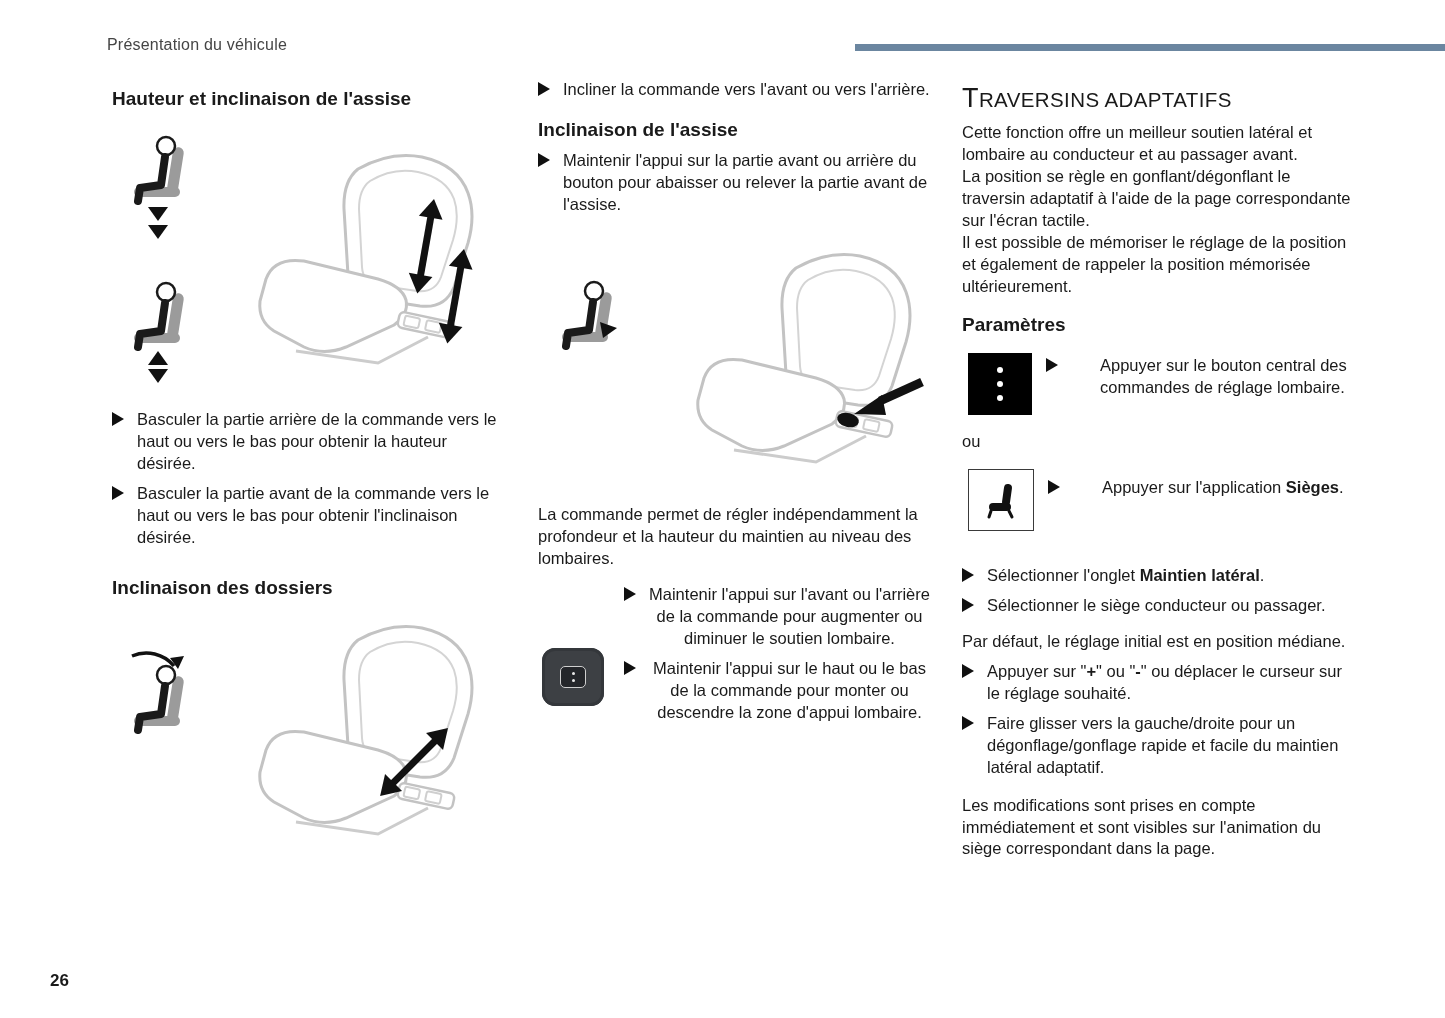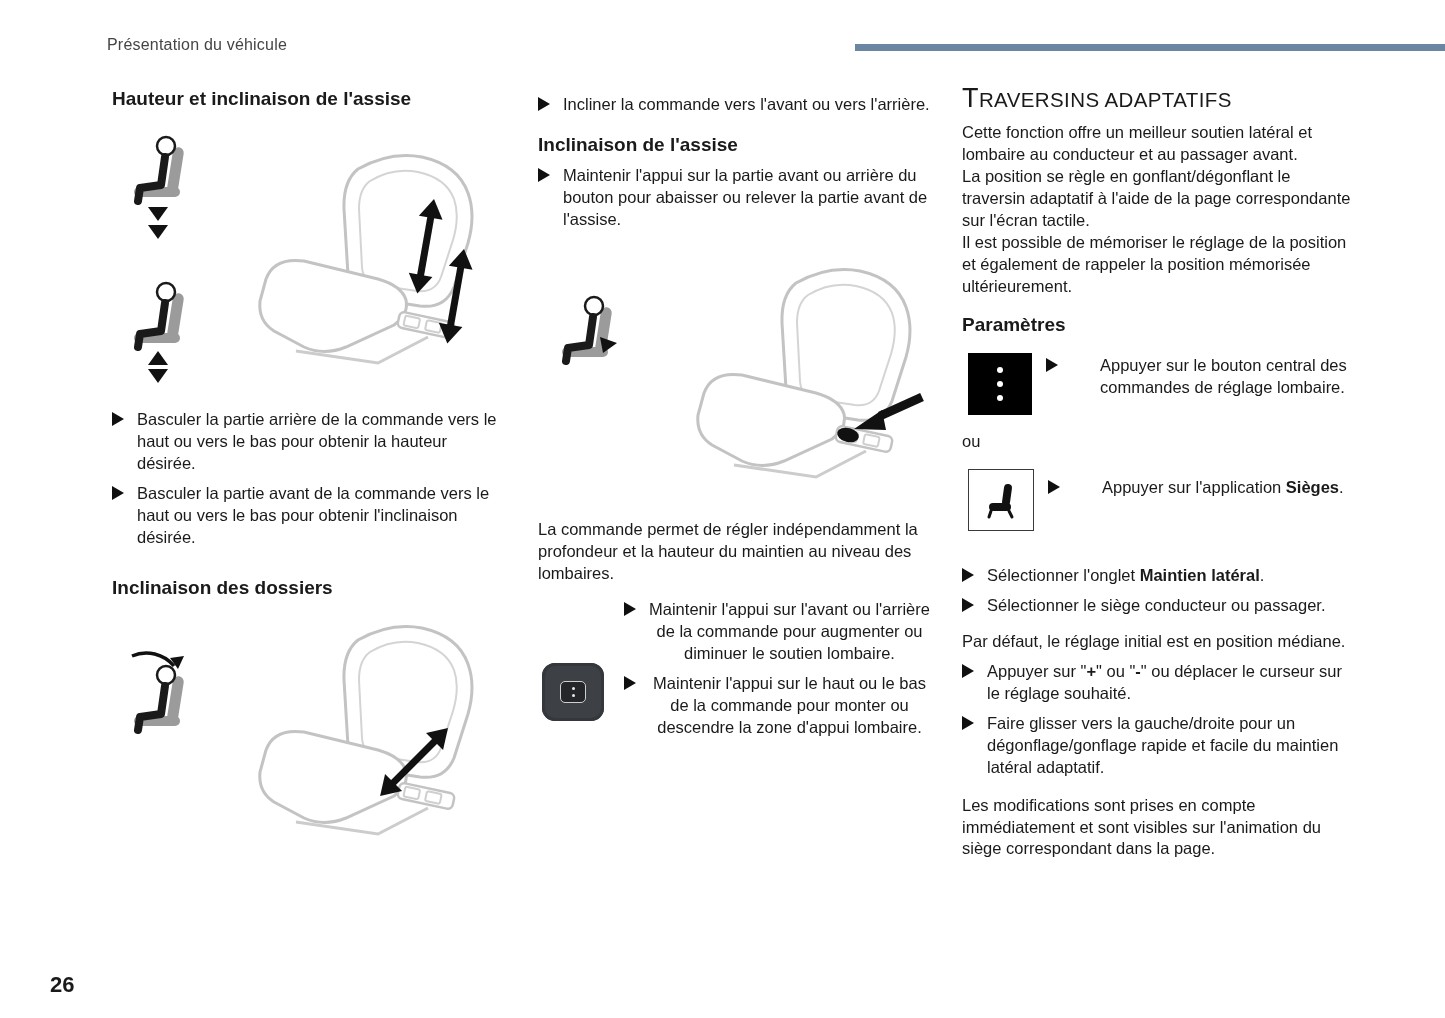--- a/index.html
+++ b/index.html
@@ -13,21 +13,21 @@
   .breadcrumb {
     position:absolute; left:107px; top:34px;
     font-size:16px; color:#454545; letter-spacing:.2px;
   }
   .topbar {
     position:absolute; left:855px; top:44px; width:590px; height:7px;
     background:#6b86a0;
   }
   .page-number {
     position:absolute; left:50px; top:970px;
-    font-size:22px; font-weight:bold;
+    font-size:17px; font-weight:bold;
   }
   .col { position:absolute; top:78px; }
   #col1 { left:112px; width:388px; }
   #col2 { left:538px; width:392px; }
   #col3 { left:962px; width:392px; }
 
   .h-sub { font-size:19px; font-weight:bold; margin-top:8px; }
   .section-title {
     font-weight:normal; font-size:20.5px; letter-spacing:.4px;
     text-transform:uppercase; margin-top:24px; line-height:1.2;
@@ -153,21 +153,21 @@
       <use href="#personseat" transform="translate(8,46)"></use>
       <path d="M20,38 A36,36 0 0 1 62,48" fill="none" stroke="#111" stroke-width="3.5"></path>
       <path d="M58,40 l14,-2 l-6,13 z" fill="#111"></path>
       <use href="#seat3d" transform="translate(118,0)"></use>
       <use href="#dblarrow" transform="translate(336,110) rotate(45)"></use>
     </svg>
   </div>
 </div>
 
 <div class="col" id="col2">
-  <div class="bullet" style="margin-top:16px">
+  <div class="bullet" style="margin-top:1px">
     <span class="tri"></span>
     <span class="bt">Incliner la commande vers l'avant ou vers l'arrière.</span>
   </div>
 
   <div class="h-sub mt16">Inclinaison de l'assise</div>
 
   <div class="bullet mt8">
     <span class="tri"></span>
     <span class="bt">Maintenir l'appui sur la partie avant ou arrière du bouton pour abaisser ou relever la partie avant de l'assise.</span>
   </div>

